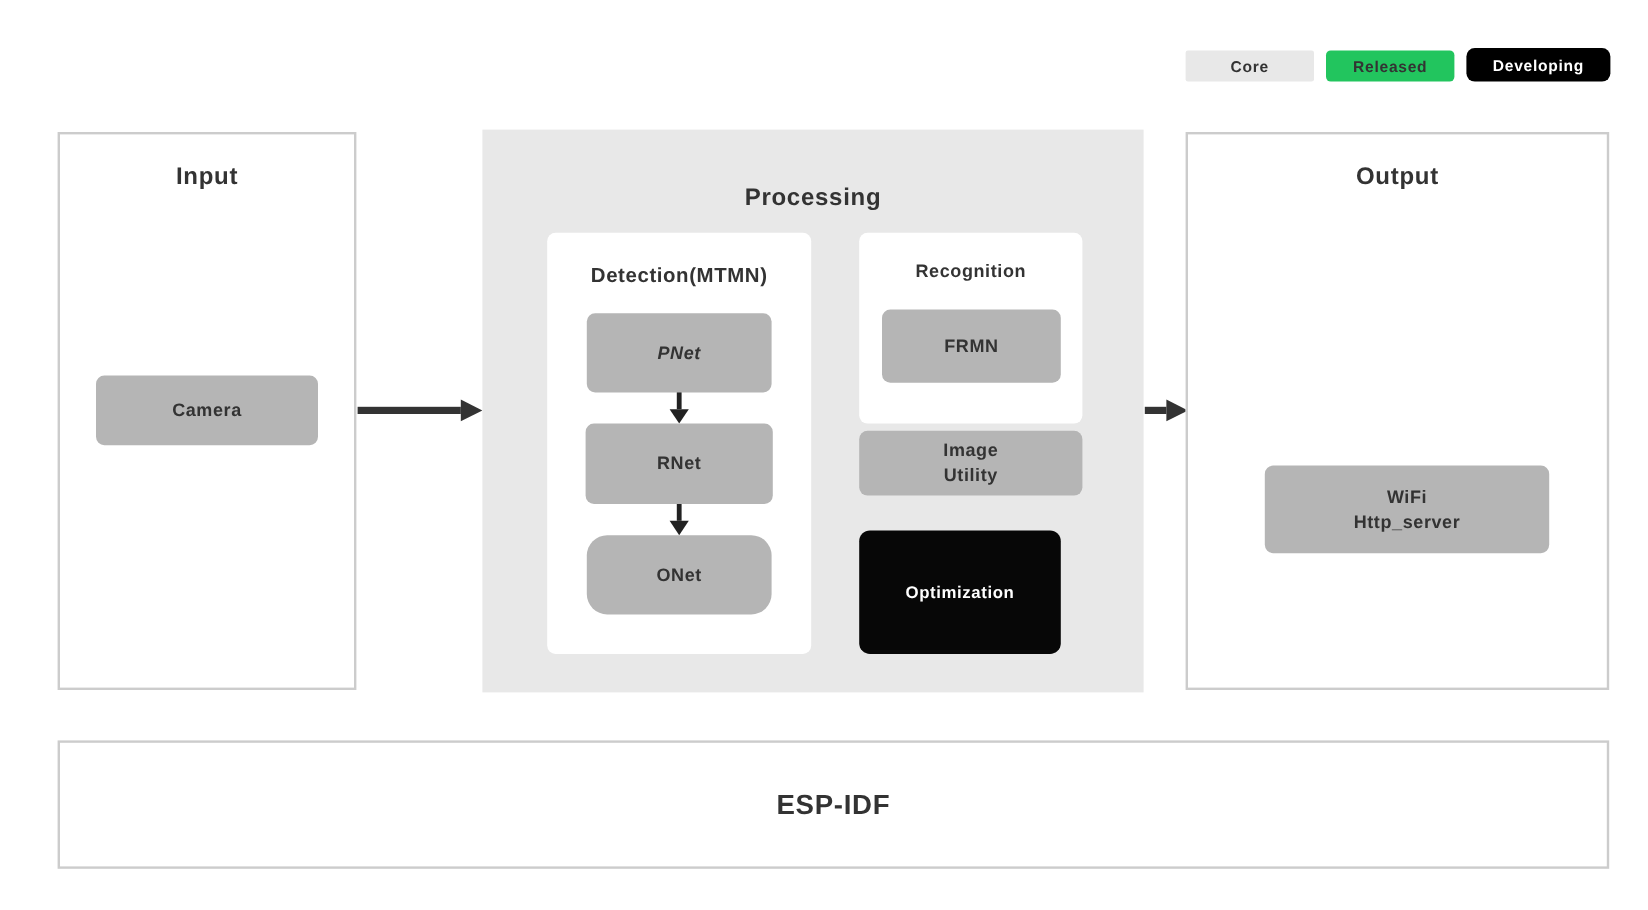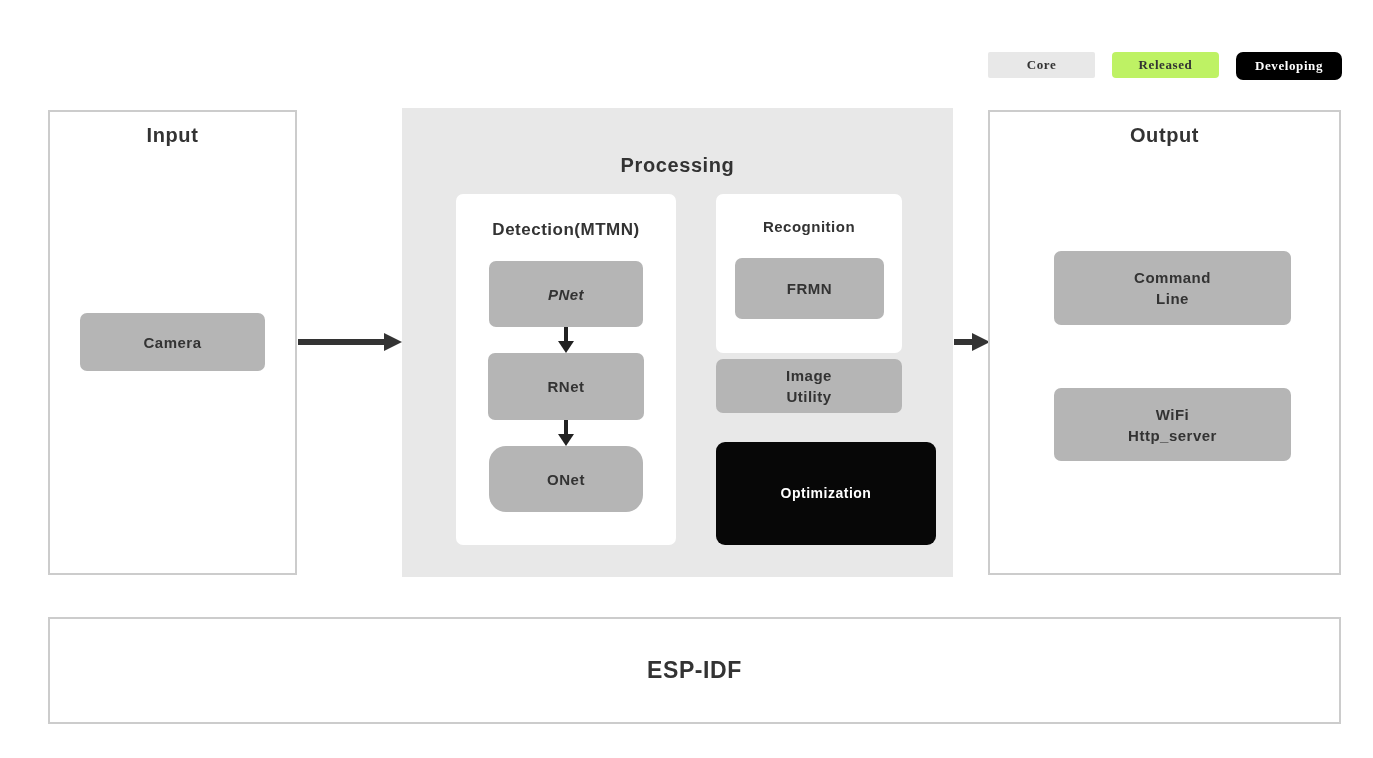--- a/index.html
+++ b/index.html
@@ -13,61 +13,60 @@
     width: 1373px;
     height: 758px;
     background: #ffffff;
     overflow: hidden;
   }
 
   
   .legend {
     position: absolute;
     left: 988px;
-    top: 52px;
+    top: 40px;
     width: 354px;
     display: flex;
     justify-content: space-between;
-    align-items: flex-start;
-    font-family: Liberation Serif, serif;
+    align-items: flex-end;
   }
   .badge {
     height: 26px;
     width: 107px;
     display: flex;
     align-items: center;
     justify-content: center;
     font-size: 13px;
     font-weight: 700;
     letter-spacing: 0.6px;
     color: #333333;
   }
   .badge.core       { background: #e8e8e8; border-radius: 2px; }
-  .badge.released   { background: #bef264; border-radius: 4px; }
-  .badge.developing { background: #000000; border-radius: 7px; color: #ffffff; height: 28px; width: 106px; }
+  .badge.released   { background: #22c55e; border-radius: 4px; }
+  .badge.developing { background: #000000; border-radius: 7px; color: #ffffff; height: 28px; width: 120px; }
 
   
   .panel {
     position: absolute;
     box-sizing: border-box;
     background: #ffffff;
     border: 2px solid #cccccc;
   }
   .panel-title {
     text-align: center;
     font-size: 20px;
     font-weight: 700;
     color: #333333;
     letter-spacing: 0.6px;
   }
 
   .input-panel  { left: 48px;  top: 110px; width: 249px; height: 465px; }
   .output-panel { left: 988px; top: 110px; width: 353px; height: 465px; }
   .input-panel .panel-title,
-  .output-panel .panel-title { margin-top: 12px; }
+  .output-panel .panel-title { margin-top: 24px; }
 
   .processing-panel {
     left: 402px; top: 108px; width: 551px; height: 469px;
     position: absolute;
     background: #e8e8e8;
   }
   .processing-panel .panel-title { margin-top: 46px; }
 
   .foundation-bar {
     left: 48px; top: 617px; width: 1293px; height: 107px;
@@ -119,21 +118,21 @@
   }
   .detection-group .subgroup-title   { margin-top: 26px; font-size: 17px; }
   .recognition-group .subgroup-title { margin-top: 24px; font-size: 15px; }
 
   .pnet-box { left: 33px; top: 67px;  width: 154px; height: 66px; font-style: italic; }
   .rnet-box { left: 32px; top: 159px; width: 156px; height: 67px; }
   .onet-box { left: 33px; top: 252px; width: 154px; height: 66px; border-radius: 17px; }
   .frmn-box { left: 19px; top: 64px;  width: 149px; height: 61px; }
 
   .image-utility-box { left: 314px; top: 251px; width: 186px; height: 54px; align-items: center; }
-  .optimization-box  { left: 314px; top: 334px; width: 220px; height: 103px; border-radius: 9px; }
+  .optimization-box  { left: 314px; top: 334px; width: 168px; height: 103px; border-radius: 9px; }
 
   
   .command-line-box { left: 64px; top: 139px; width: 237px; height: 74px; }
   .wifi-box         { left: 64px; top: 276px; width: 237px; height: 73px; }
 
   
   .h-arrow {
     position: absolute;
     display: flex;
     align-items: center;
@@ -244,24 +243,20 @@
   </div>
 
   <div class="h-arrow h-arrow-2">
     <div class="shaft"></div>
     <div class="head"></div>
   </div>
 
   <div class="panel output-panel">
     <div class="panel-title">Output</div>
 
-    <div class="module gray command-line-box">
-      <span>Command</span>
-      <span>Line</span>
-    </div>
 
     <div class="module gray wifi-box">
       <span>WiFi</span>
       <span>Http_server</span>
     </div>
   </div>
 
   <div class="panel foundation-bar">
     <div class="foundation-title">ESP-IDF</div>
   </div>

